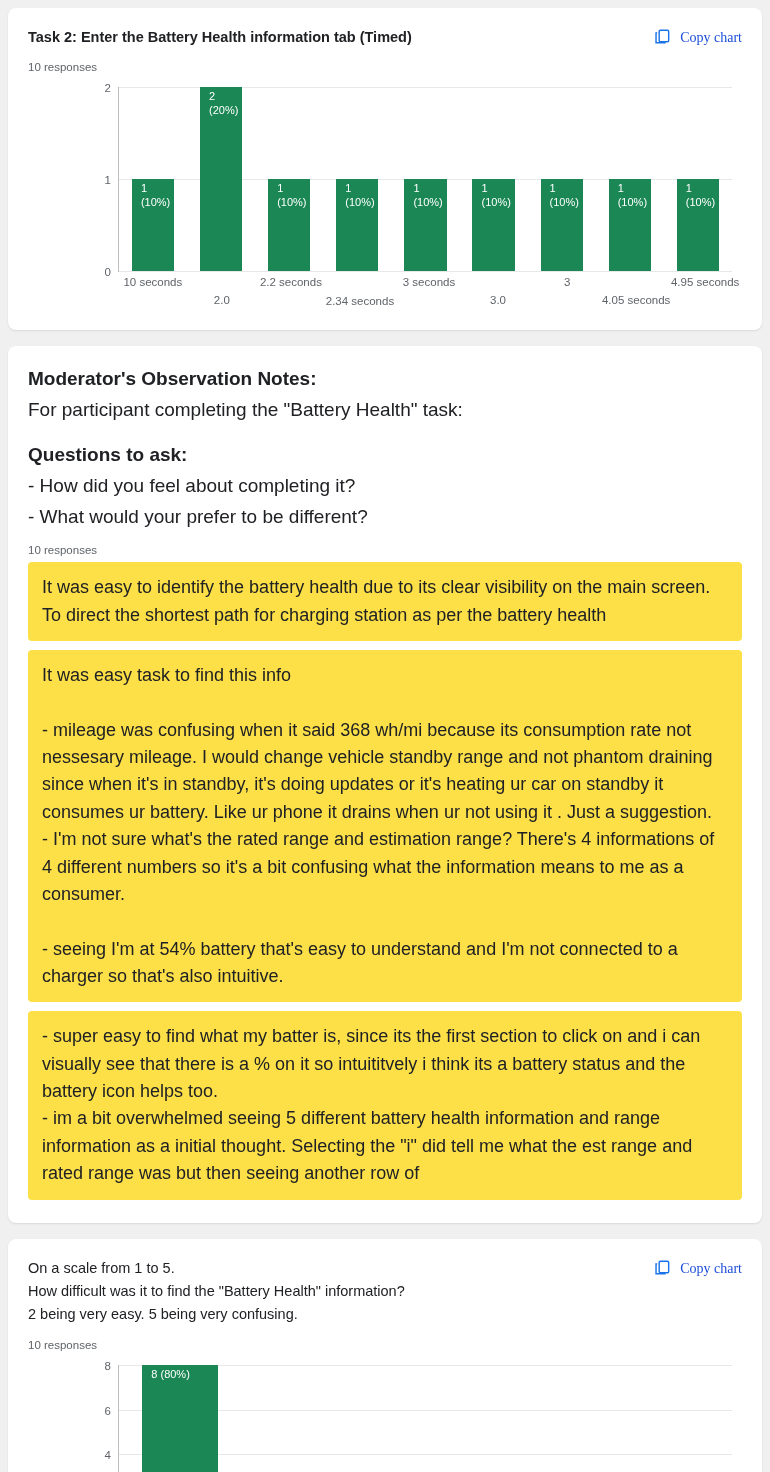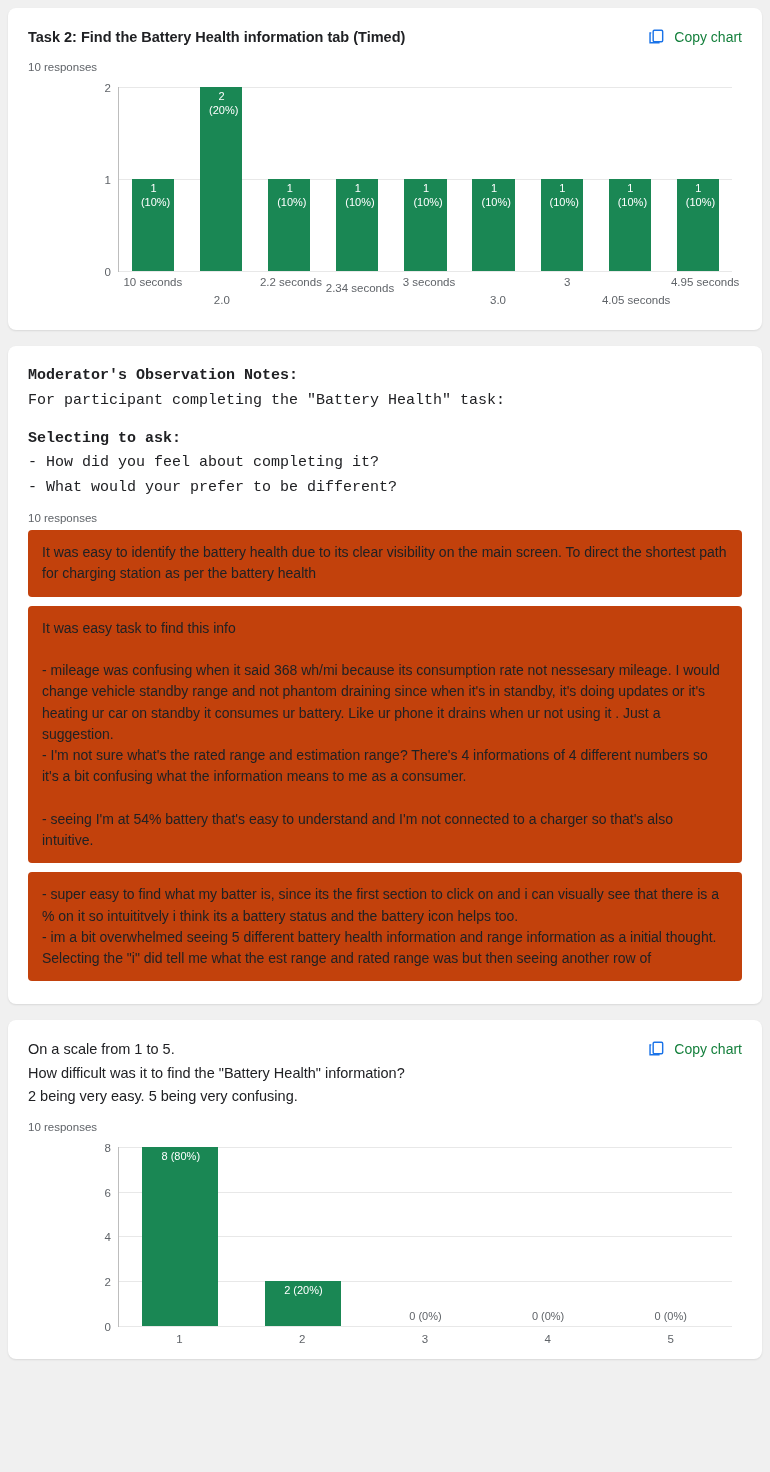--- a/index.html
+++ b/index.html
@@ -28,28 +28,29 @@
   }
   .q-title {
     font-size: 14.5px;
     color: #202124;
     line-height: 1.62;
     flex: 1;
   }
   .q-title .bold { font-weight: bold; }
   .copy-chart {
     display: flex;
-    align-items: center;
+    align-items: flex-end;
     gap: 8px;
-    color: #15803d;
+    color: #1d4ed8;
     font-size: 14px;
     white-space: nowrap;
     cursor: pointer;
     padding-left: 12px;
     padding-top: 1px;
+    font-family: Liberation Serif, serif;
   }
   .copy-chart svg { display: block; }
   .responses {
     font-size: 11.5px;
     color: #5f6368;
     margin-top: 12px;
     margin-bottom: 6px;
   }
 
   
@@ -97,21 +98,21 @@
   }
   .bar {
     width: 62%;
     background: #1a8754;
     position: relative;
   }
   .bar-label-in {
     position: absolute;
     top: 3px;
     left: 0; right: 8px;
-    text-align: center;
+    text-align: left;
     color: #ffffff;
     font-size: 11px;
     line-height: 1.25;
     margin-left: 9px;
   }
   .bar-label-out {
     position: absolute;
     bottom: 4px;
     left: 0; right: 0;
     text-align: center;
@@ -140,45 +141,44 @@
   .xlabels-simple span {
     flex: 1;
     text-align: center;
     font-size: 11.5px;
     color: #5f6368;
   }
 
   
   .resp-list { margin-top: 6px; }
   .resp {
-    background: #c2410c;
+    background: #fde047;
     border-radius: 4px;
     padding: 12px 14px;
     margin-bottom: 9px;
-    font-size: 14px;
+    font-size: 18px;
     color: #202124;
     line-height: 1.52;
     white-space: pre-wrap;
   }
   .notes-block {
-    font-size: 15px;
+    font-size: 19px;
     color: #202124;
     line-height: 1.62;
-    font-family: Liberation Mono, monospace;
   }
   .notes-block .bold { font-weight: bold; }
   .notes-block .gap { height: 14px; }
 </style>
 </head>
 <body>
 
 <div class="card">
   <div class="card-head">
     <div class="q-title">
-      <div class="bold">Task 2: Find the Battery Health information tab (Timed)</div>
+      <div class="bold">Task 2: Enter the Battery Health information tab (Timed)</div>
     </div>
     <div class="copy-chart">
       <span>
         <svg width="19" height="19" viewBox="0 0 20 20" fill="none" stroke="#1a73e8" stroke-width="1.5">
           <rect x="6.5" y="3.5" width="10" height="12" rx="1.2"></rect>
           <path d="M4.5 6.2 L3.2 6.2 L3.2 16.5 L12.5 16.5 L12.5 15.3"></path>
         </svg>
       </span>
       <span>Copy chart</span>
     </div>
@@ -248,36 +248,36 @@
           <div class="bar" style="height:50%">
             <span class="bar-label-in">1 (10%)</span>
           </div>
         </div>
       </div>
     </div>
     <div class="xlabels">
       <span class="xl" style="left:5.6%;  top:4px">10 seconds</span>
       <span class="xl" style="left:16.7%; top:22px">2.0</span>
       <span class="xl" style="left:27.8%; top:4px">2.2 seconds</span>
-      <span class="xl" style="left:38.9%; top:10px">2.34 seconds</span>
+      <span class="xl" style="left:38.9%; top:23px">2.34 seconds</span>
       <span class="xl" style="left:50%;   top:4px">3 seconds</span>
       <span class="xl" style="left:61.1%; top:22px">3.0</span>
       <span class="xl" style="left:72.2%; top:4px">3</span>
       <span class="xl" style="left:83.3%; top:22px">4.05 seconds</span>
       <span class="xl" style="left:94.4%; top:4px">4.95 seconds</span>
     </div>
   </div>
 </div>
 
 <div class="card">
   <div class="notes-block">
     <div class="bold">Moderator's Observation Notes:</div>
     <div>For participant completing the "Battery Health"  task:</div>
     <div class="gap"></div>
-    <div class="bold">Selecting to ask:</div>
+    <div class="bold">Questions to ask:</div>
     <div>- How did you feel about completing it?</div>
     <div>- What would your prefer to be different?</div>
   </div>
   <div class="responses">10 responses</div>
   <div class="resp-list">
     <div class="resp">It was easy to identify the battery health due to its clear visibility on the main screen. To direct the shortest path for charging station as per the battery health</div>
     <div class="resp">It was easy task to find this info
 
 - mileage was confusing when it said 368 wh/mi because its consumption rate not nessesary mileage. I would change vehicle standby range and not phantom draining since when it's in standby, it's doing updates or it's heating ur car on standby it consumes ur battery. Like ur phone it drains when ur not using it . Just a suggestion.
 - I'm not sure what's the rated range and estimation range? There's 4 informations of 4 different numbers so it's a bit confusing what the information means to me as a consumer.

